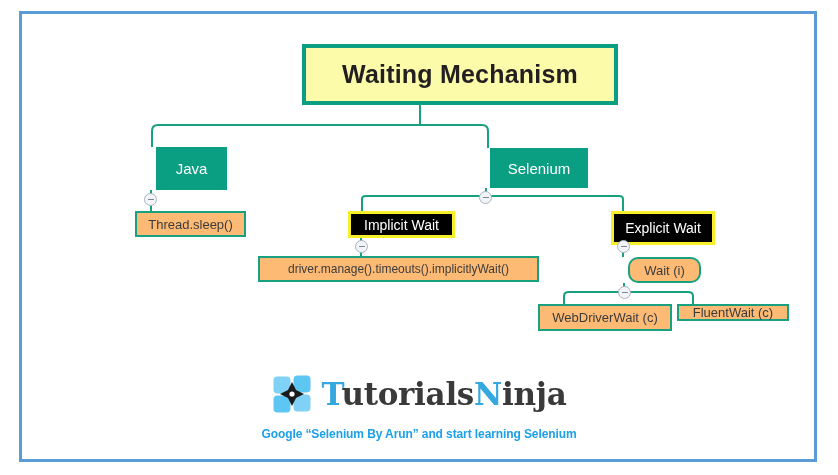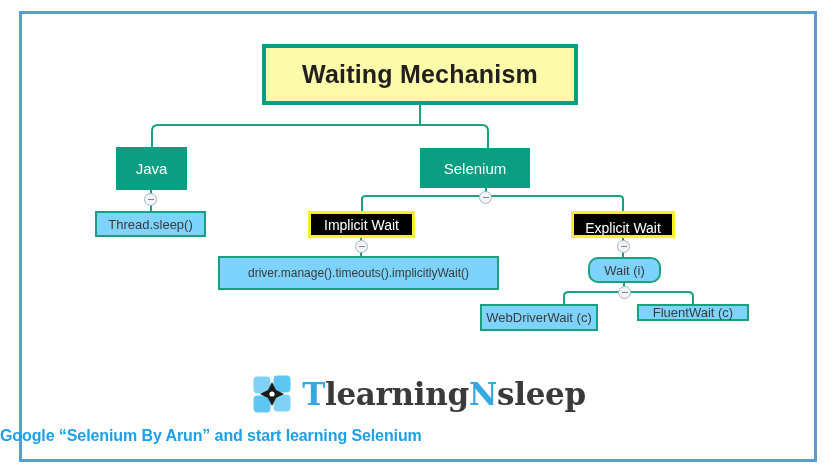--- a/index.html
+++ b/index.html
@@ -38,20 +38,21 @@
   }
   
   .node {
     position: absolute;
     box-sizing: border-box;
     display: flex;
     align-items: center;
     justify-content: center;
     white-space: nowrap;
     line-height: 1;
+    margin-left: 40px;
   }
   .node-title {
     left: 262px;
     top: 44px;
     width: 316px;
     height: 61px;
     background: #fbfbaa;
     border: 4px solid #0a9e82;
     color: #231f20;
     font-size: 25px;
@@ -64,75 +65,74 @@
     color: #ffffff;
     font-size: 15px;
   }
   .node-java {
     left: 116px;
     top: 147px;
     width: 71px;
     height: 43px;
   }
   .node-selenium {
-    left: 420px;
+    left: 450px;
     top: 148px;
-    width: 110px;
+    width: 98px;
     height: 40px;
   }
   .node-black {
     background: #000000;
     border: 3px solid #f8ef2b;
     color: #ffffff;
     font-size: 14px;
     font-weight: normal;
   }
   .node-implicit {
     left: 308px;
     top: 211px;
     width: 107px;
     height: 27px;
   }
   .node-explicit {
     left: 571px;
     top: 211px;
     width: 104px;
-    height: 27px;
-    align-items: flex-end;
+    height: 34px;
   }
   .node-white {
-    background: #7dd3fc;
+    background: #fdba74;
     border: 2px solid #18a07f;
     color: #3b3b3b;
     font-size: 13px;
   }
   .node-threadsleep {
     left: 95px;
     top: 211px;
     width: 111px;
     height: 26px;
   }
   .node-implicitcall {
     left: 218px;
     top: 256px;
     width: 281px;
-    height: 34px;
+    height: 26px;
     font-size: 12px;
   }
   .node-wait {
     left: 588px;
     top: 257px;
     width: 73px;
     height: 26px;
     border-radius: 10px;
   }
   .node-webdriverwait {
-    left: 480px;
+    left: 498px;
     top: 304px;
-    width: 118px;
+    width: 134px;
     height: 27px;
   }
   .node-fluentwait {
     left: 637px;
     top: 304px;
     width: 112px;
     height: 17px;
   }
   
   .collapse-badge {
@@ -185,21 +185,22 @@
     letter-spacing: -0.3px;
     line-height: 1;
     color: #3a3a3a;
   }
   .logo-text .accent { color: #35a8e0; }
   .footer-text {
     position: absolute;
     left: 0;
     top: 427px;
     width: 838px;
-    font-size: 16px;
+    text-align: center;
+    font-size: 12px;
     font-weight: bold;
     color: #1ca0e8;
     letter-spacing: -0.1px;
   }
 </style>
 </head>
 <body>
 
 <div id="canvas">
 
@@ -274,18 +275,18 @@
         <g>
           <rect x="1.5" y="2.5" width="17" height="17" rx="4" fill="#7fd2f5"></rect>
           <rect x="21.5" y="1.5" width="17" height="17" rx="4" fill="#5ec6f2"></rect>
           <rect x="1.5" y="21.5" width="17" height="17" rx="4" fill="#5ec6f2"></rect>
           <rect x="21.5" y="20.5" width="17" height="17" rx="4" fill="#7fd2f5"></rect>
           <path d="M20,8 L24,16 L32,20 L24,24 L20,32 L16,24 L8,20 L16,16 Z" fill="#1b1b1b"></path>
           <circle cx="20" cy="20" r="2.6" fill="#ffffff"></circle>
         </g>
       </svg>
     </div>
-    <div class="logo-text"><span class="accent">T</span><span>learning</span><span class="accent">N</span><span>sleep</span></div>
+    <div class="logo-text"><span class="accent">T</span><span>utorials</span><span class="accent">N</span><span>inja</span></div>
   </div>
 
   <div class="footer-text">Google “Selenium By Arun” and start learning Selenium</div>
 
 </div>
 
 </body></html>

